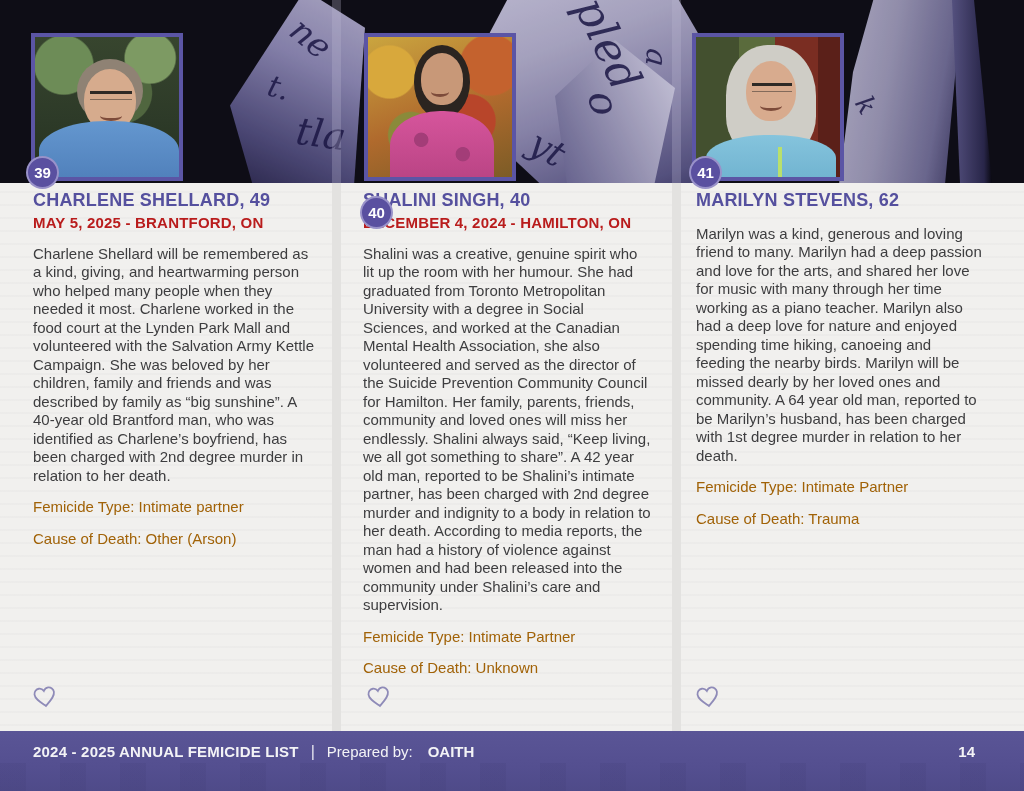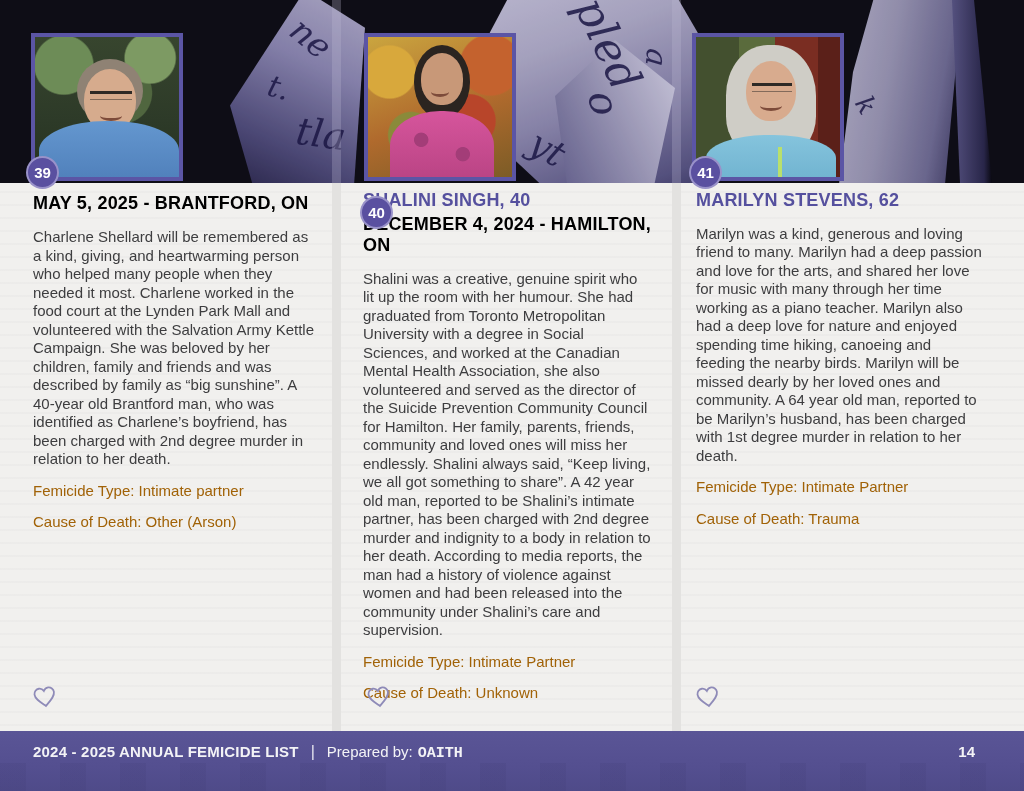--- a/index.html
+++ b/index.html
@@ -101,38 +101,38 @@
   .badge-1 { left:26px; }
   .badge-2 { left:360px;margin-top:40px; }
   .badge-3 { left:689px; }
 
   
   .col-text { position:absolute; top:190px; z-index:4; }
   .col-text-1 { left:33px;  width:283px; }
   .col-text-2 { left:363px; width:289px; }
   .col-text-3 { left:696px; width:288px; }
   .v-name { font-size:18px; font-weight:bold; color:#55509e; letter-spacing:.2px; line-height:1.15; }
-  .v-date { font-size:18px; font-weight:bold; color:#000000; letter-spacing:.2px; margin-top:3px; }
+  .v-date { font-size:15px; font-weight:bold; color:#b91c1c; letter-spacing:.2px; margin-top:3px; }
   .v-desc { font-size:15px; color:#3d3d3f; line-height:18.5px; margin-top:14px; }
   .v-meta { font-size:15px; color:#a16207; line-height:18.5px; margin-top:13px; }
 
   
   .heart { position:absolute; top:686px; z-index:4; transform:rotate(-8deg); }
   .heart-1 { left:33px; } .heart-2 { left:367px; } .heart-3 { left:696px; }
 
   
   .footer { position:absolute; left:0; top:731px; width:1024px; height:64px; z-index:10;
     background:linear-gradient(180deg,#5a5596 0%,#544f90 55%,#4e4a88 100%);
     color:#f3f3f6; display:flex; align-items:flex-start; padding:12px 33px 0 33px; }
   .footer::after { content:""; position:absolute; left:0; top:32px; right:0; bottom:0; pointer-events:none;
     background:repeating-linear-gradient(90deg, rgba(52,48,100,0.25) 0 26px, transparent 26px 60px); opacity:.45; }
   .f-title { font-size:15px; font-weight:bold; letter-spacing:.2px; }
   .f-div { margin:0 12px; font-weight:normal; color:rgba(255,255,255,.85); }
   .f-prep { font-size:15px; }
-  .f-prep b { margin-left:5px;font-family:Liberation Mono, monospace; }
+  .f-prep b { margin-left:15px; }
   .f-page { margin-left:auto; font-size:15px; font-weight:bold; padding-right:16px; }
 </style>
 </head>
 <body>
 
 <div class="page">
 
   <div class="top-band">
     <div class="paper paper-cone"></div>
     <div class="paper paper-big"></div>
@@ -177,20 +177,21 @@
     <div class="p-torso ph3-torso">
         <div class="ph3-zip"></div>
       </div>
   </div>
 
   <div class="badge badge-1">39</div>
   <div class="badge badge-2">40</div>
   <div class="badge badge-3">41</div>
 
   <div class="col-text col-text-1">
+    <div class="v-name">CHARLENE SHELLARD, 49</div>
     <div class="v-date">MAY 5, 2025 - BRANTFORD, ON</div>
     <div class="v-desc">Charlene Shellard will be remembered as a kind, giving, and heartwarming person who helped many people when they needed it most. Charlene worked in the food court at the Lynden Park Mall and volunteered with the Salvation Army Kettle Campaign. She was beloved by her children, family and friends and was described by family as “big sunshine”. A 40-year old Brantford man, who was identified as Charlene’s boyfriend, has been charged with 2nd degree murder in relation to her death.</div>
     <div class="v-meta">Femicide Type: Intimate partner</div>
     <div class="v-meta">Cause of Death: Other (Arson)</div>
   </div>
 
   <div class="col-text col-text-2">
     <div class="v-name">SHALINI SINGH, 40</div>
     <div class="v-date">DECEMBER 4, 2024 - HAMILTON, ON</div>
     <div class="v-desc">Shalini was a creative, genuine spirit who lit up the room with her humour. She had graduated from Toronto Metropolitan University with a degree in Social Sciences, and worked at the Canadian Mental Health Association, she also volunteered and served as the director of the Suicide Prevention Community Council for Hamilton. Her family, parents, friends, community and loved ones will miss her endlessly. Shalini always said, “Keep living, we all got something to share”. A 42 year old man, reported to be Shalini’s intimate partner, has been charged with 2nd degree murder and indignity to a body in relation to her death. According to media reports, the man had a history of violence against women and had been released into the community under Shalini’s care and supervision.</div>

